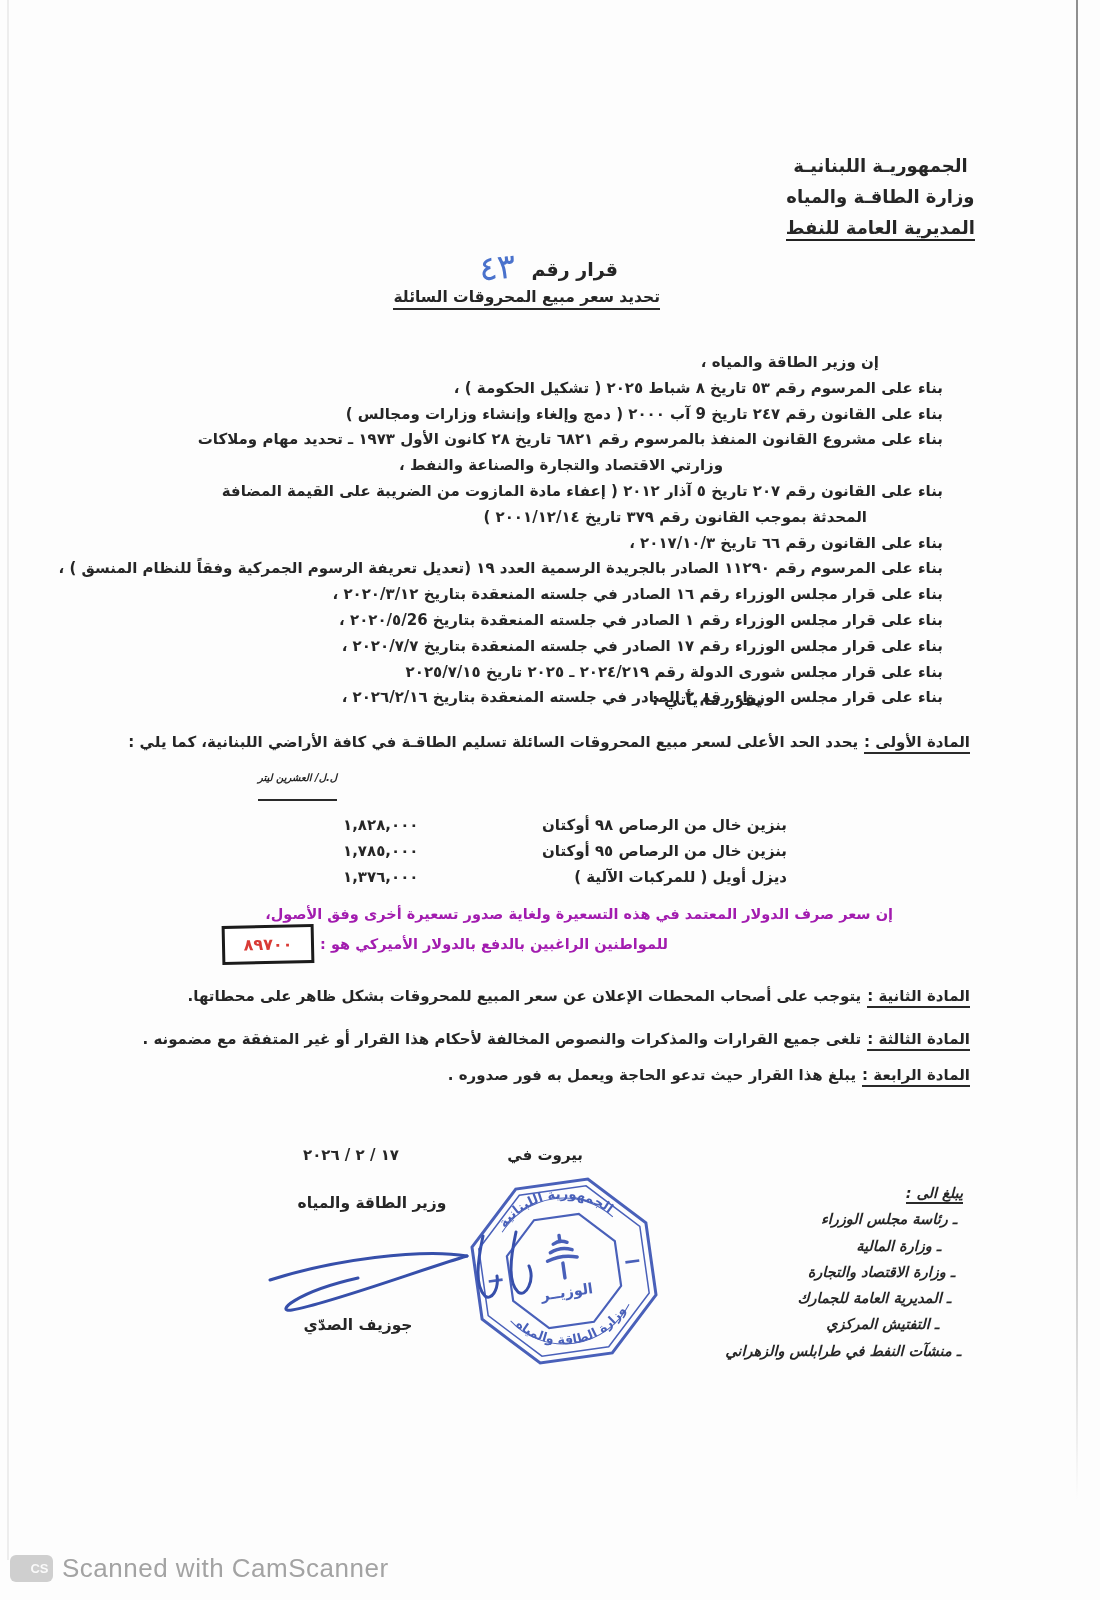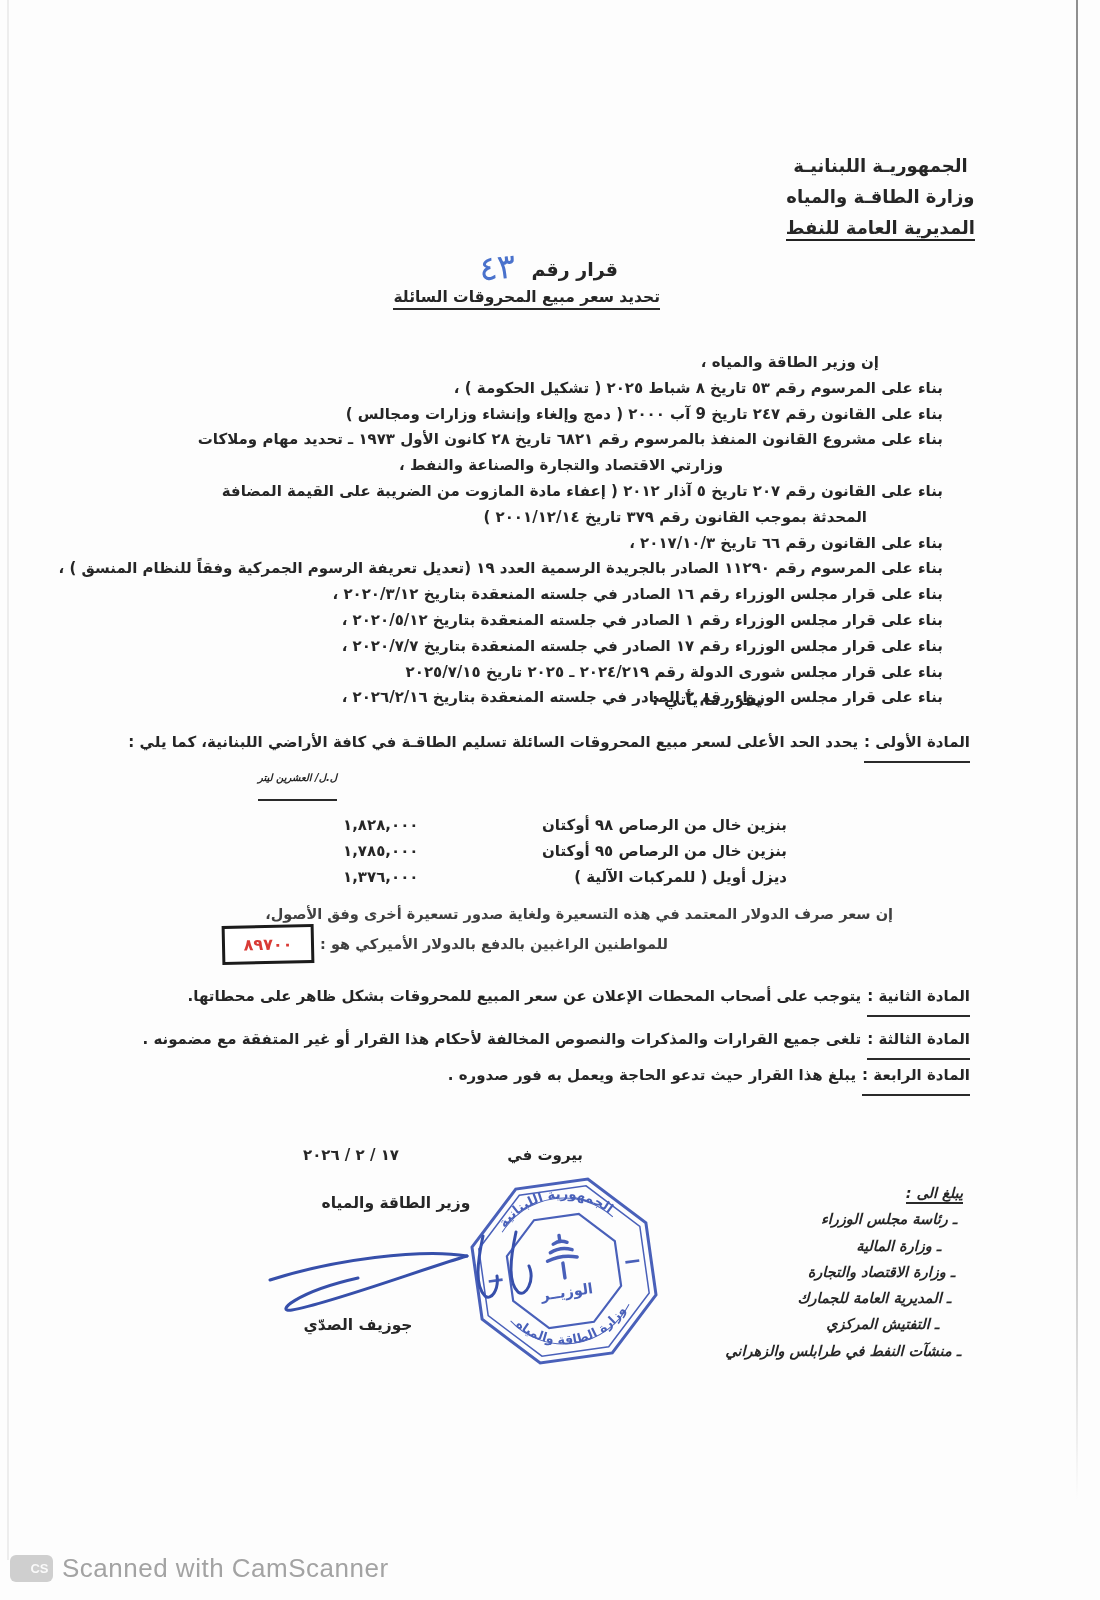--- a/index.html
+++ b/index.html
@@ -28,40 +28,40 @@
   
   .preamble{top:334px;right:157px;text-align:right;font-size:15px;font-weight:700;line-height:25.8px;}
   .preamble div{white-space:nowrap;}
   .ind-a{margin-right:64px;margin-top:16px;}
   .ind-b{margin-right:220px;}
   .ind-c{margin-right:76px;}
 
   .decree-intro{top:690px;right:338px;font-size:16px;font-weight:700;}
 
   .article{position:absolute;right:130px;font-size:15px;font-weight:700;white-space:nowrap;}
-  .article .lbl{border-bottom:2px solid #2a2a2a;padding-bottom:10px;margin-left:6px;}
+  .article .lbl{border-bottom:2px solid #2a2a2a;padding-bottom:1px;margin-left:6px;}
 
   .unit-header{top:772px;left:258px;font-size:10px;font-weight:700;
                border-bottom:2px solid #2a2a2a;padding-bottom:16px;font-style:italic;}
 
   .price-table{top:812px;left:343px;width:444px;font-size:15px;font-weight:700;}
   .price-row{display:flex;justify-content:space-between;line-height:26px;}
 
-  .fx-note{top:899px;right:207px;text-align:right;color:#404040;font-size:14.5px;
+  .fx-note{top:899px;right:207px;text-align:right;color:#a21caf;font-size:14.5px;
            font-weight:700;line-height:30px;}
   .fx-note .l2{margin-right:225px;white-space:nowrap;}
   .rate-box{top:925px;left:222px;width:86px;height:33px;border:3px solid #1b1b1b;
             display:flex;align-items:center;justify-content:center;transform:rotate(-1.2deg);
             background:#fff;}
   .rate-box span{color:#d93a35;font-size:16px;font-weight:700;letter-spacing:2px;}
 
   .issuance{top:1146px;left:303px;width:280px;display:flex;justify-content:space-between;
             font-size:15px;font-weight:700;direction:rtl;}
 
-  .minister-title{top:1194px;left:316px;width:160px;text-align:center;font-size:15.5px;font-weight:700;}
+  .minister-title{top:1194px;left:292px;width:160px;text-align:center;font-size:15.5px;font-weight:700;}
   .minister-name{top:1316px;left:298px;width:120px;text-align:center;font-size:15.5px;font-weight:700;}
 
   .distribution{top:1180px;right:137px;text-align:right;font-size:14.5px;font-weight:700;line-height:26.3px;font-style:italic;}
   .distribution .hd{border-bottom:2px solid #2a2a2a;padding-bottom:1px;}
   .distribution div{white-space:nowrap;}
   .d1{margin-right:6px;} .d2{margin-right:22px;} .d3{margin-right:8px;}
   .d4{margin-right:12px;} .d5{margin-right:24px;} .d6{margin-right:2px;}
 
   .sig-svg{top:1228px;left:262px;}
   .stamp-svg{top:1171px;left:464px;opacity:.92;}
@@ -96,21 +96,21 @@
     <div class="ind-a">إن وزير الطاقة والمياه ،</div>
     <div>بناء على المرسوم رقم ٥٣ تاريخ ٨ شباط ٢٠٢٥ ( تشكيل الحكومة ) ،</div>
     <div>بناء على القانون رقم ٢٤٧ تاريخ 9 آب ٢٠٠٠ ( دمج وإلغاء وإنشاء وزارات ومجالس )</div>
     <div>بناء على مشروع القانون المنفذ بالمرسوم رقم ٦٨٢١ تاريخ ٢٨ كانون الأول ١٩٧٣ ـ تحديد مهام وملاكات</div>
     <div class="ind-b">وزارتي الاقتصاد والتجارة والصناعة والنفط ،</div>
     <div>بناء على القانون رقم ٢٠٧ تاريخ ٥ آذار ٢٠١٢ ( إعفاء مادة المازوت من الضريبة على القيمة المضافة</div>
     <div class="ind-c">المحدثة بموجب القانون رقم ٣٧٩ تاريخ ٢٠٠١/١٢/١٤ )</div>
     <div>بناء على القانون رقم ٦٦ تاريخ ٢٠١٧/١٠/٣ ،</div>
     <div>بناء على المرسوم رقم ١١٢٩٠ الصادر بالجريدة الرسمية العدد ١٩ (تعديل تعريفة الرسوم الجمركية وفقاً للنظام المنسق ) ،</div>
     <div>بناء على قرار مجلس الوزراء رقم ١٦ الصادر في جلسته المنعقدة بتاريخ ٢٠٢٠/٣/١٢ ،</div>
-    <div>بناء على قرار مجلس الوزراء رقم ١ الصادر في جلسته المنعقدة بتاريخ ٢٠٢٠/٥/١٢ ،</div>
+    <div>بناء على قرار مجلس الوزراء رقم ١ الصادر في جلسته المنعقدة بتاريخ ٢٠٢٠/٥/26 ،</div>
     <div>بناء على قرار مجلس الوزراء رقم ١٧ الصادر في جلسته المنعقدة بتاريخ ٢٠٢٠/٧/٧ ،</div>
     <div>بناء على قرار مجلس شورى الدولة رقم ٢٠٢٤/٢١٩ ـ ٢٠٢٥ تاريخ ٢٠٢٥/٧/١٥</div>
     <div>بناء على قرار مجلس الوزراء رقم ٢ الصادر في جلسته المنعقدة بتاريخ ٢٠٢٦/٢/١٦ ،</div>
   </div>
 
   <div class="abs decree-intro">يقرر ما يأتي :</div>
 
   <div class="article" style="top:733px;">
     <span class="lbl">المادة الأولى :</span><span>يحدد الحد الأعلى لسعر مبيع المحروقات السائلة تسليم الطاقـة في كافة الأراضي اللبنانية، كما يلي :</span>
   </div>

